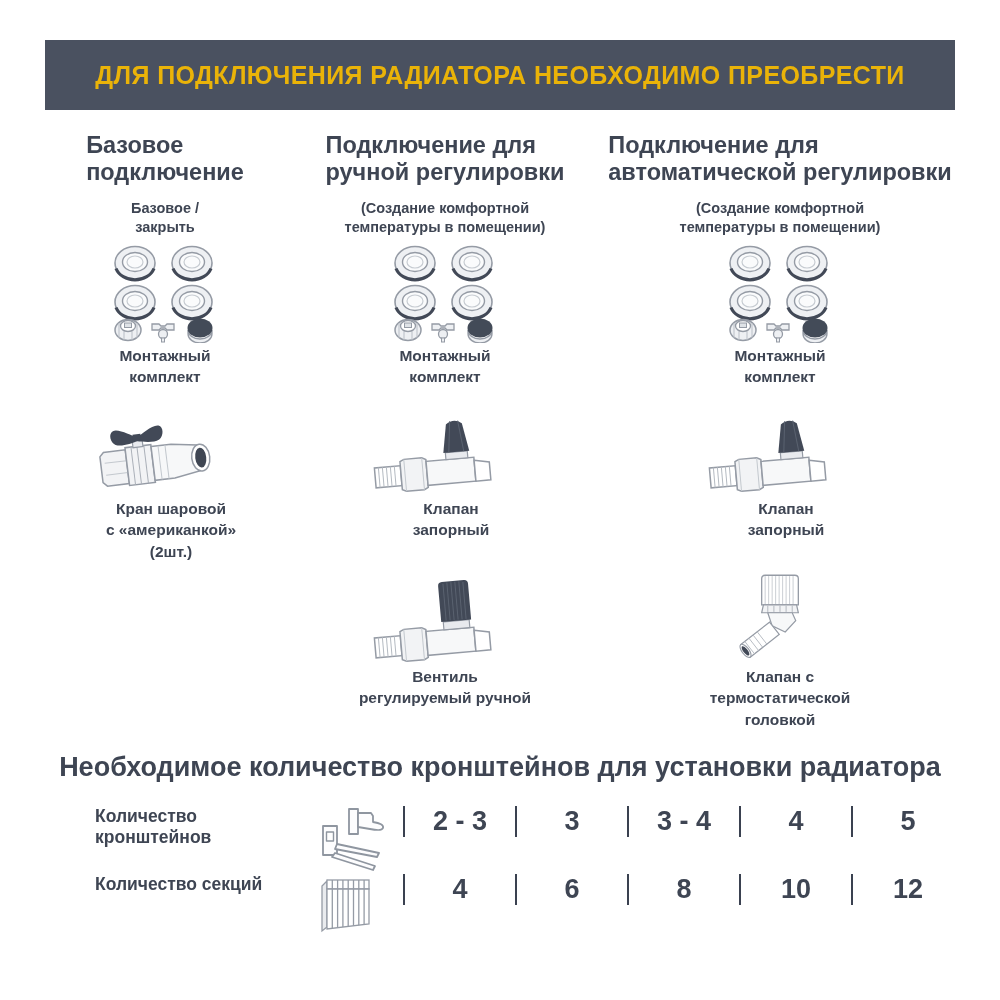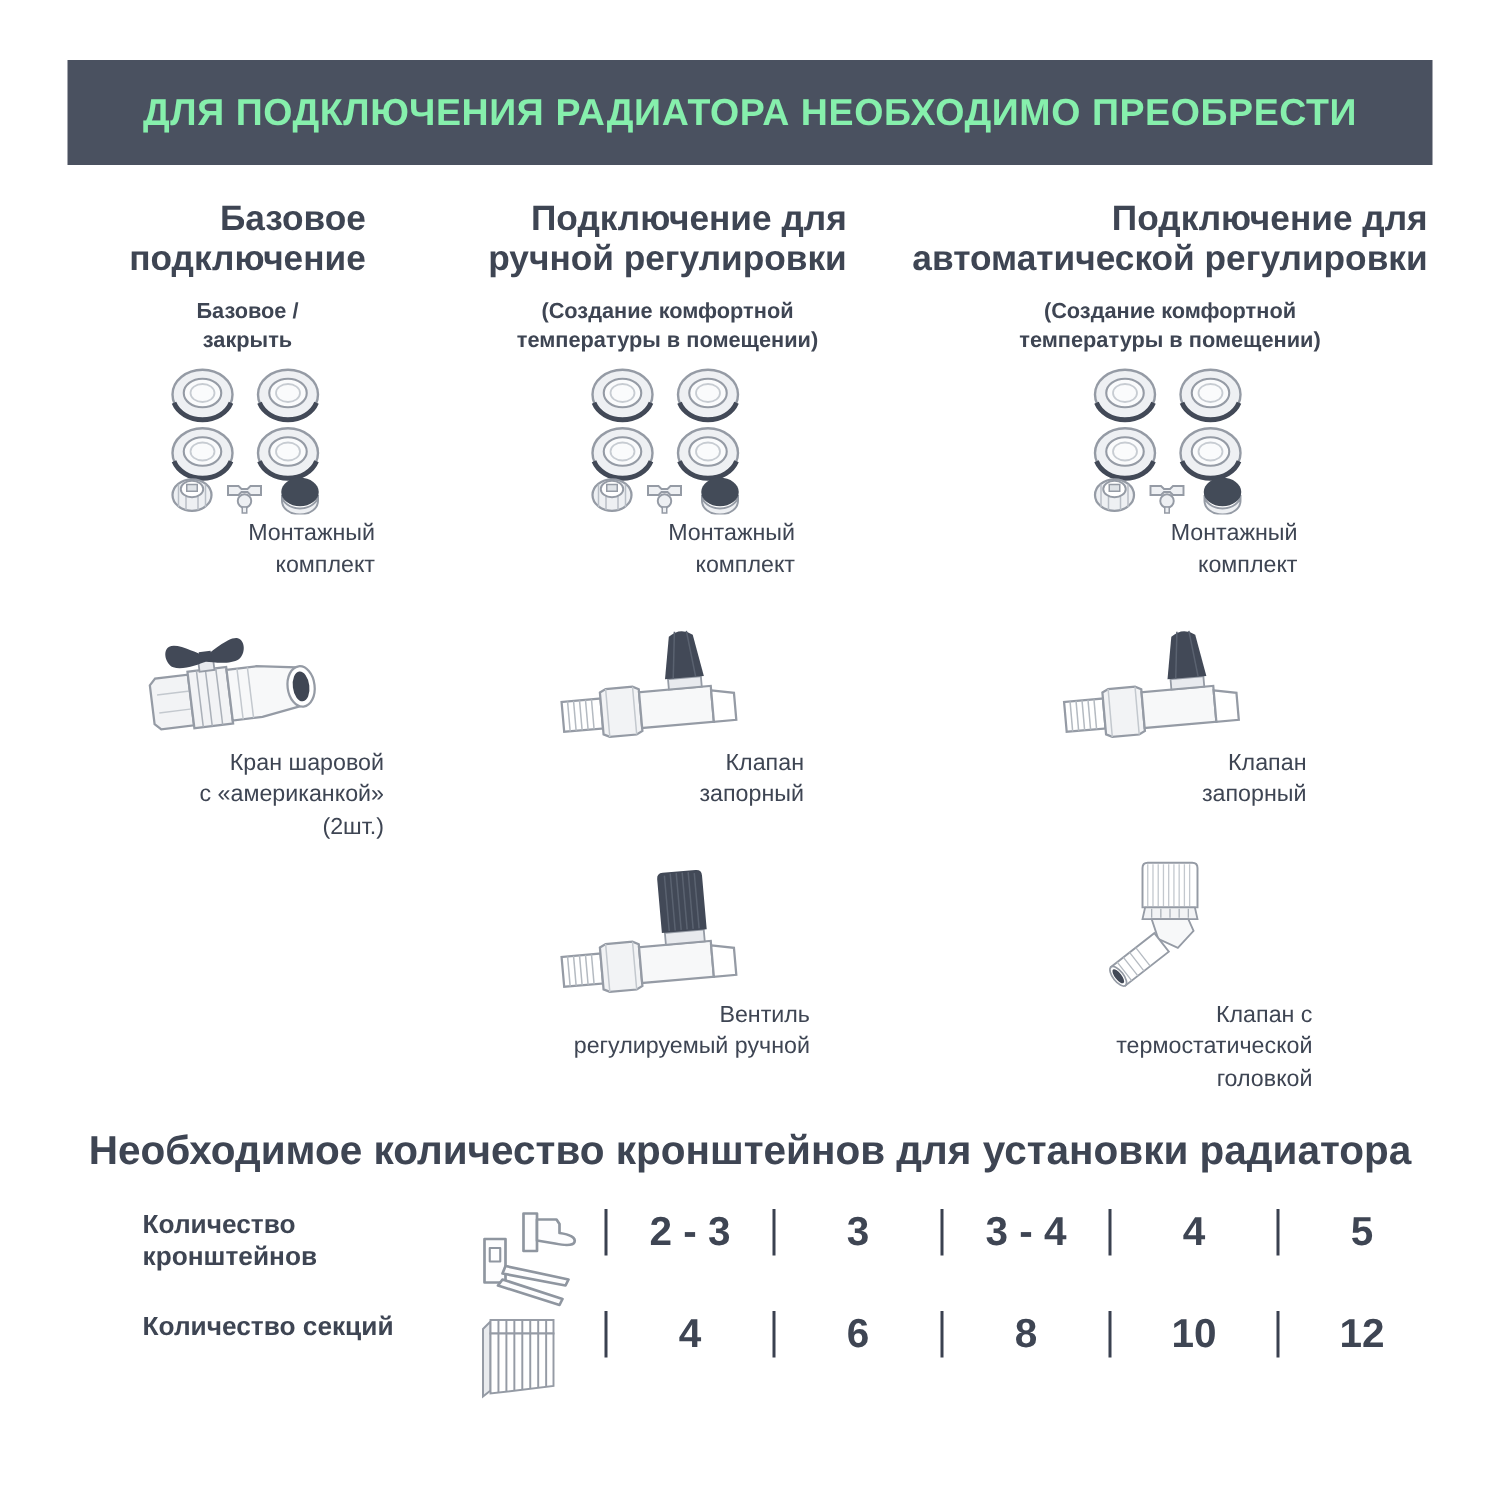--- a/index.html
+++ b/index.html
@@ -10,46 +10,46 @@
     color:#3e4553;
   }
   .page { position:relative; width:1000px; height:1000px; overflow:hidden; background:#fff; }
 
   
   .banner {
     position:absolute; left:45px; top:40px; width:910px; height:70px;
     background:#4a5160; display:flex; align-items:center; justify-content:center;
   }
   .banner-title {
-    color:#86efac; font-weight:bold; font-size:25px; letter-spacing:.4px; white-space:nowrap;
+    color:#eab308; font-weight:bold; font-size:25px; letter-spacing:.4px; white-space:nowrap;
   }
 
   
   .columns {
     position:absolute; left:40px; top:132px; width:920px;
     display:grid; grid-template-columns:250px 310px 360px;
   }
   .col { display:flex; flex-direction:column; align-items:center; }
   .slot-title { height:62px; display:flex; align-items:flex-start; justify-content:center; }
   .col-title {
-    font-size:23.5px; font-weight:bold; text-align:right; line-height:1.13; white-space:pre-line;
+    font-size:23.5px; font-weight:bold; text-align:left; line-height:1.13; white-space:pre-line;
   }
   .slot-sub { height:49px; padding-top:5px; }
   .col-sub {
     font-size:14.5px; font-weight:bold; text-align:center; line-height:1.32; white-space:pre-line;
   }
   .slot-fig-kit   { height:102px; display:flex; align-items:flex-start; justify-content:center; }
   .slot-lbl-kit   { height:59px; }
   .slot-fig-v1    { height:94px; display:flex; align-items:flex-start; justify-content:center; }
   .slot-lbl-v1    { height:72px;margin-left:12px; }
   .slot-fig-v2    { height:96px; display:flex; align-items:flex-start; justify-content:center; }
   .slot-lbl-v2    { height:70px; }
   .inner-lbl { width:170px; }
   .item-label {
-    font-size:15.5px; font-weight:normal; line-height:1.38; white-space:pre-line; text-align:right;
+    font-size:15.5px; font-weight:bold; line-height:1.38; white-space:pre-line; text-align:center;
   }
 
   
   .table-heading {
     position:absolute; left:0; top:752px; width:1000px;
     text-align:center; font-size:27px; font-weight:bold;
   }
   .btable { position:absolute; left:55px; top:806px; width:908px; }
   .trow { display:flex; height:68px; align-items:flex-start; }
   .tlab {

